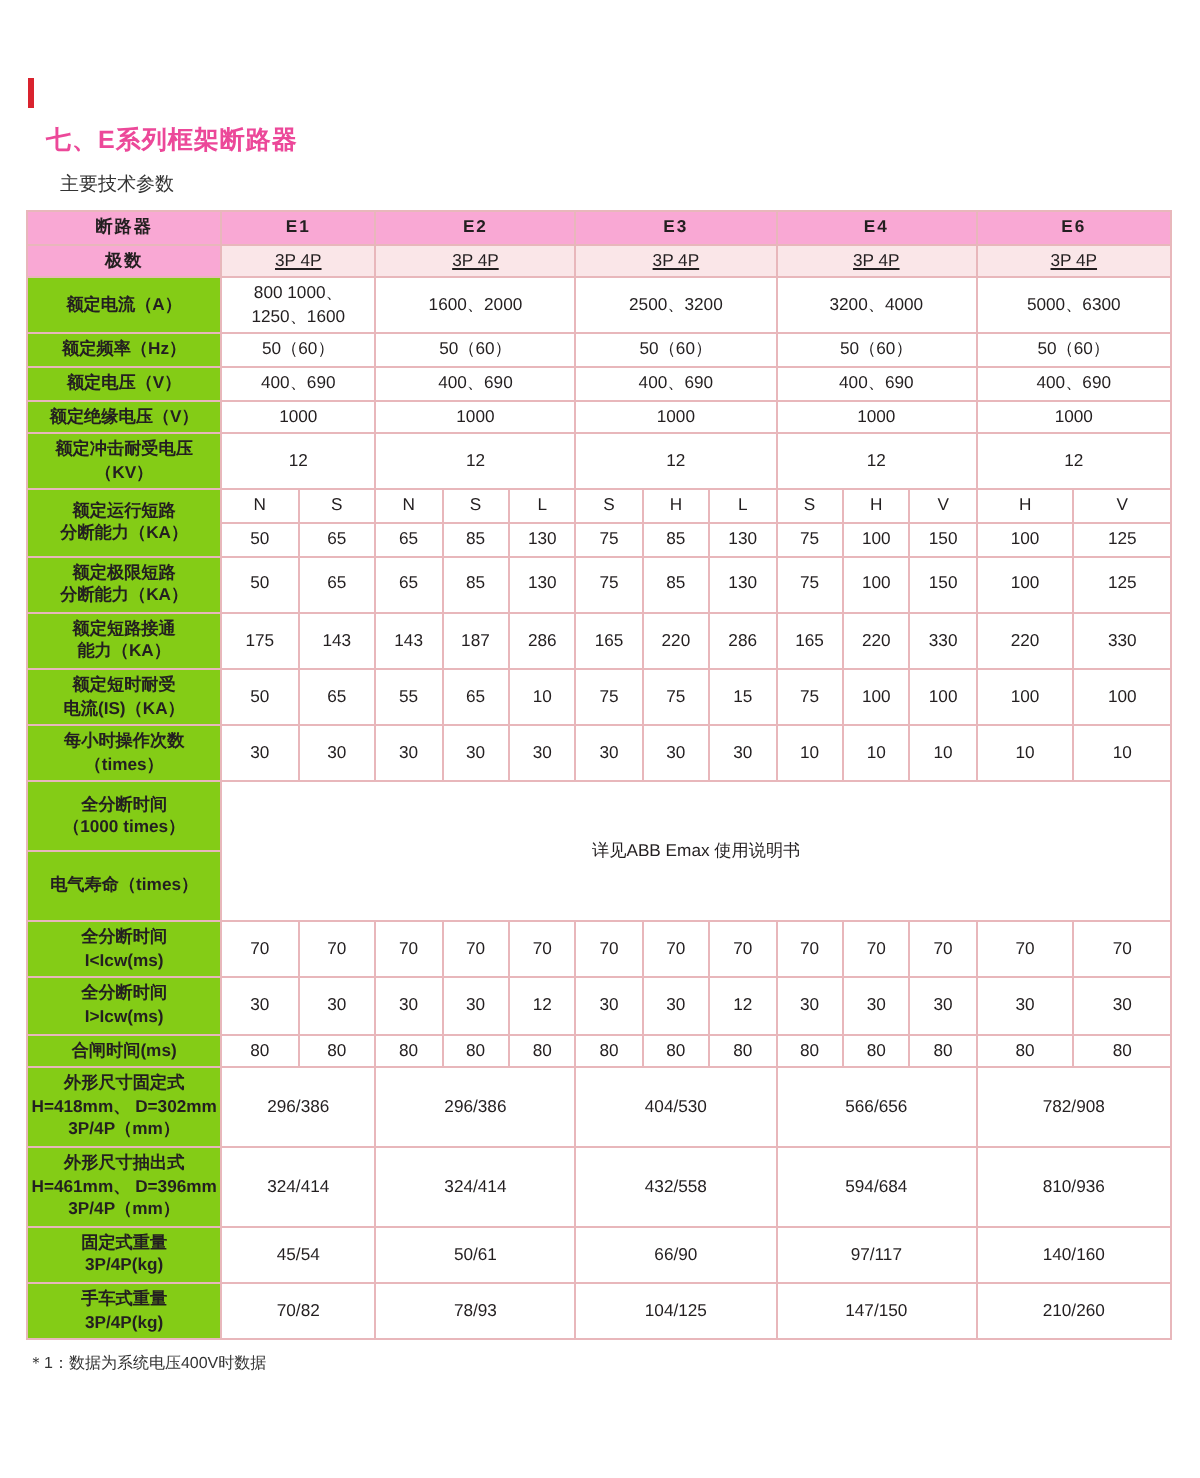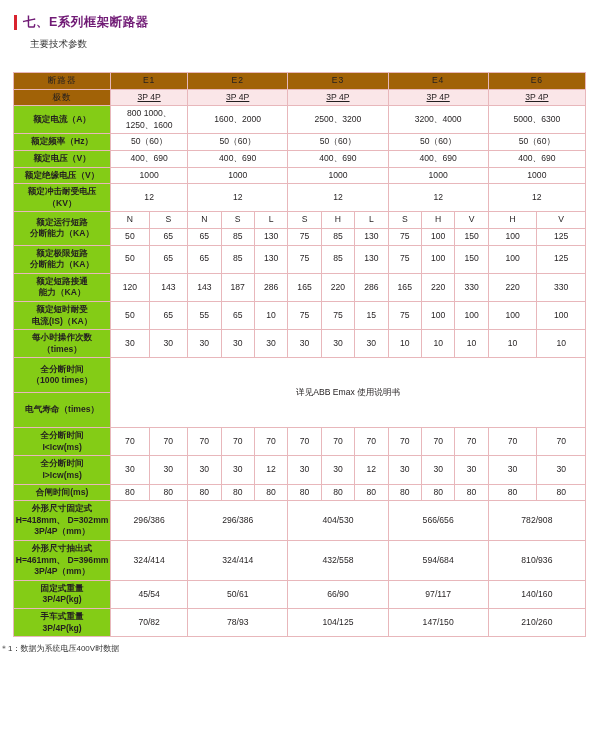--- a/index.html
+++ b/index.html
@@ -26,27 +26,28 @@
     align-items: center;
     padding: 14px 0 0 14px;
   }
   .title-bar {
     width: 3px;
     height: 15px;
     background: #d9232e;
     margin-right: 6px;
   }
   .title-text {
-    color: #701a75;
+    color: #ec4899;
     font-size: 12.5px;
     font-weight: bold;
     letter-spacing: 0.5px;
+    margin-top: 48px;
   }
   .subtitle {
-    padding: 7px 0 21px 30px;
+    padding: 7px 0 6px 30px;
     font-size: 9.5px;
     color: #333;
   }
   table.spec {
     border-collapse: collapse;
     margin-left: 13px;
     width: 573px;
     table-layout: fixed;
   }
   table.spec td {
@@ -59,31 +60,32 @@
     color: #231f20;
   }
   td.rowhead {
     background: #84cc16;
     font-weight: bold;
     font-size: 8.6px;
     width: 96px;
     padding: 3px 2px;
   }
   td.hdr {
-    background: #a16207;
-    font-weight: normal;
+    background: #f9a8d4;
+    font-weight: bold;
     font-size: 10px;
     letter-spacing: 1px;
   }
   td.poles {
     background: #fae6e8;
     font-size: 9px;
     text-decoration: underline;
   }
   .footnote {
+    margin-left: 14px;
     margin-top: 6px;
     font-size: 8px;
     color: #333;
   }
   .tall { height: 30px; }
 </style>
 </head>
 <body>
 
 <div class="page">
@@ -223,21 +225,21 @@
         <td>100</td>
         <td>150</td>
         <td>100</td>
         <td>125</td>
       </tr>
       <tr>
         <td class="rowhead">
           <span>额定短路接通</span><br>
           <span>能力（KA）</span>
         </td>
-        <td>120</td>
+        <td>175</td>
         <td>143</td>
         <td>143</td>
         <td>187</td>
         <td>286</td>
         <td>165</td>
         <td>220</td>
         <td>286</td>
         <td>165</td>
         <td>220</td>
         <td>330</td>

